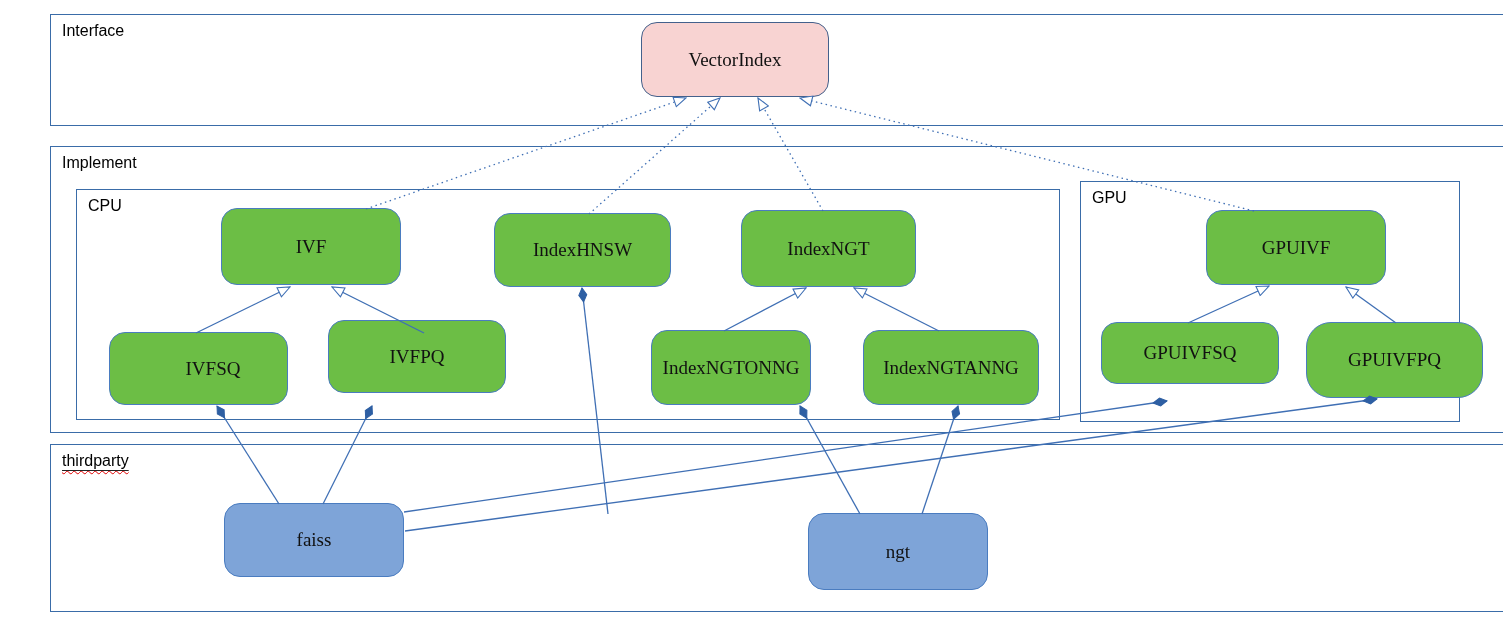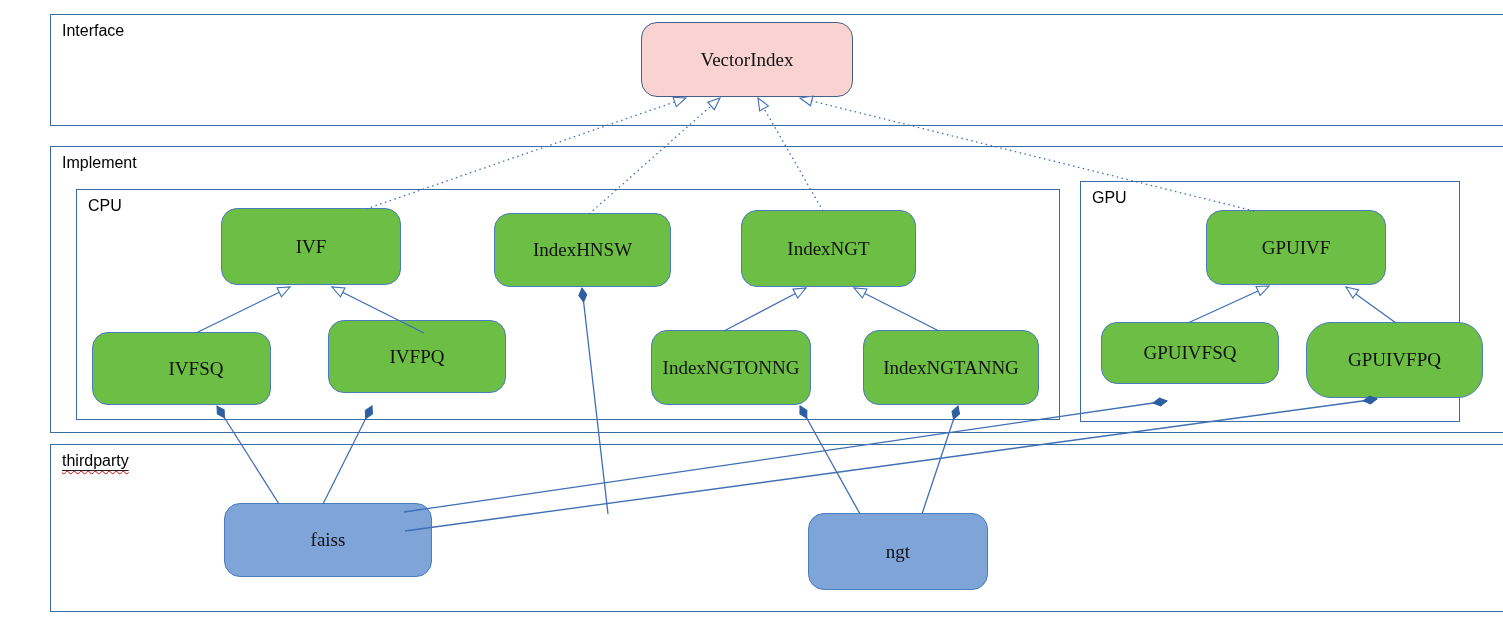--- a/index.html
+++ b/index.html
@@ -101,26 +101,26 @@
       <line x1="1360" y1="323" x2="1310" y2="287" class="edge-solid" marker-end="url(#arrow-hollow)"></line>
       <line x1="243" y1="504" x2="181" y2="406" class="edge-solid" marker-end="url(#diamond-filled)"></line>
       <line x1="287" y1="504" x2="336" y2="406" class="edge-solid" marker-end="url(#diamond-filled)"></line>
       <line x1="368" y1="512" x2="1131" y2="401" class="edge-solid" marker-end="url(#diamond-filled)"></line>
       <line x1="369" y1="531" x2="1341" y2="399" class="edge-solid" marker-end="url(#diamond-filled)"></line>
       <line x1="572" y1="514" x2="546" y2="288" class="edge-solid" marker-end="url(#diamond-filled)"></line>
       <line x1="824" y1="514" x2="764" y2="406" class="edge-solid" marker-end="url(#diamond-filled)"></line>
       <line x1="886" y1="514" x2="922" y2="406" class="edge-solid" marker-end="url(#diamond-filled)"></line>
     </svg>
 
-<div class="node node-interface" style="left: 605px; top: 22px; width: 212px; height: 75px;">VectorIndex</div>
+<div class="node node-interface" style="left: 605px; top: 22px; width: 188px; height: 75px;">VectorIndex</div>
     <div class="node node-class" style="left: 185px; top: 208px; width: 180px; height: 77px;">IVF</div>
     <div class="node node-class" style="left: 458px; top: 213px; width: 177px; height: 74px;">IndexHNSW</div>
     <div class="node node-class" style="left: 705px; top: 210px; width: 175px; height: 77px;">IndexNGT</div>
     <div class="node node-class" style="left: 1170px; top: 210px; width: 180px; height: 75px;">GPUIVF</div>
-    <div class="node node-class" style="left: 56px; top: 332px; width: 179px; height: 73px; padding-left: 29px;">IVFSQ</div>
+    <div class="node node-class" style="left: 73px; top: 332px; width: 179px; height: 73px; padding-left: 29px;">IVFSQ</div>
     <div class="node node-class" style="left: 292px; top: 320px; width: 178px; height: 73px;">IVFPQ</div>
     <div class="node node-class" style="left: 615px; top: 330px; width: 160px; height: 75px;">IndexNGTONNG</div>
     <div class="node node-class" style="left: 827px; top: 330px; width: 176px; height: 75px;">IndexNGTANNG</div>
     <div class="node node-class" style="left: 1065px; top: 322px; width: 178px; height: 62px;">GPUIVFSQ</div>
     <div class="node node-class" style="left: 1270px; top: 322px; width: 177px; height: 76px; border-radius: 25px;">GPUIVFPQ</div>
-    <div class="node node-thirdparty" style="left: 188px; top: 503px; width: 208px; height: 74px;">faiss</div>
+    <div class="node node-thirdparty" style="left: 188px; top: 503px; width: 180px; height: 74px;">faiss</div>
     <div class="node node-thirdparty" style="left: 772px; top: 513px; width: 180px; height: 77px;">ngt</div>
   </div>
 
 </body></html>

